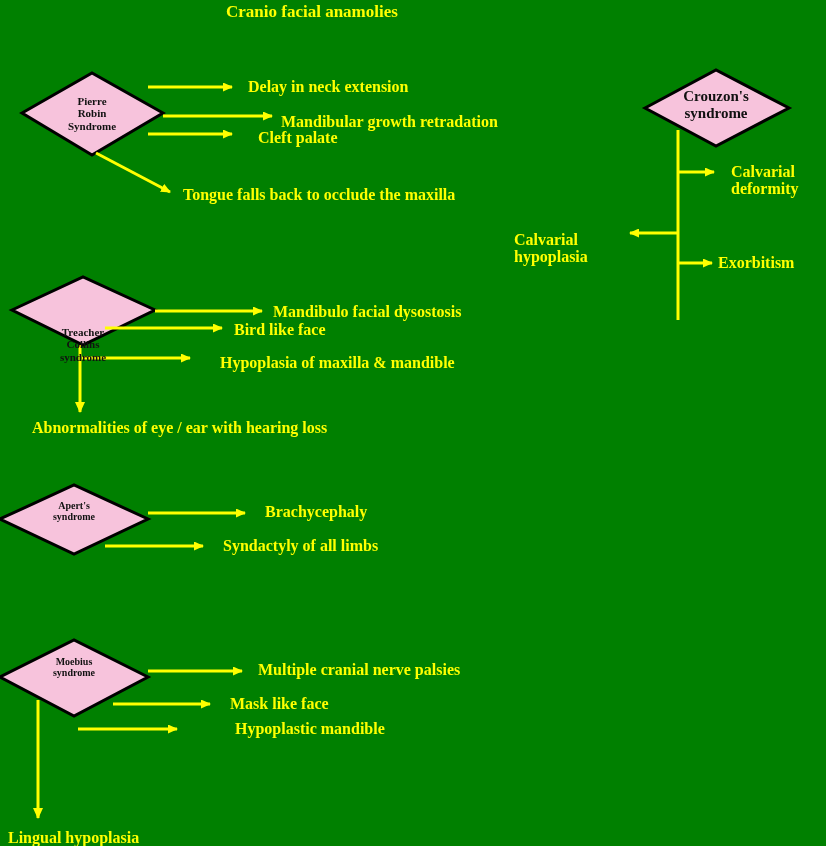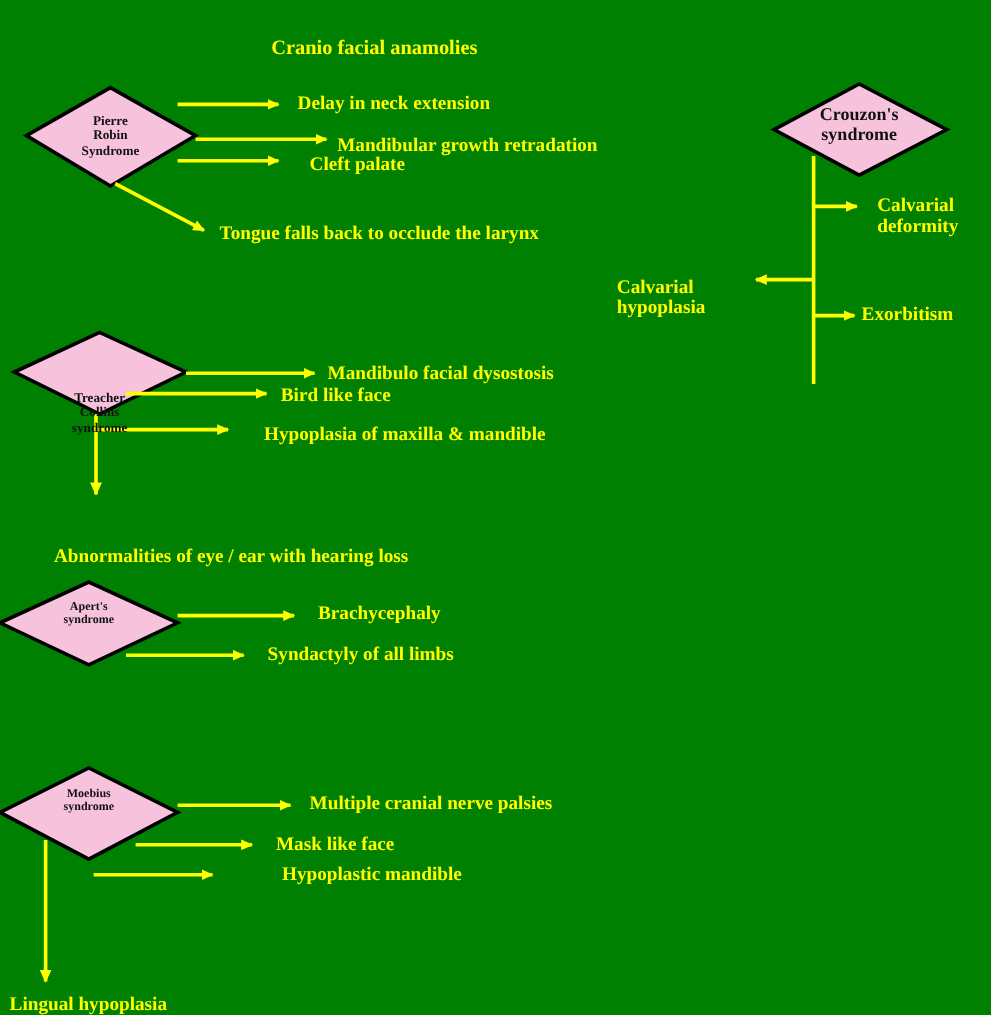--- a/index.html
+++ b/index.html
@@ -28,21 +28,20 @@
     position: absolute;
     color: #ffff00;
     font-weight: bold;
     font-family: "Liberation Serif", "DejaVu Serif", serif;
     white-space: pre;
     line-height: 1.08;
     letter-spacing: 0px;
   }
   .title {
     font-size: 17px;
-    margin-top: 28px;
   }
   .outlabel {
     font-size: 16px;
   }
   .nodetext {
     position: absolute;
     color: #111111;
     font-weight: bold;
     text-align: center;
     font-family: "Liberation Serif", "DejaVu Serif", serif;
@@ -117,32 +116,32 @@
 
   <div class="nodetext nt-med" style="left:24px; top:500px; width:100px;">Apert's
 syndrome</div>
 
   <div class="nodetext nt-med" style="left:24px; top:656px; width:100px;">Moebius
 syndrome</div>
 
   <div class="lbl outlabel" style="left:248px; top:78px;">Delay in neck extension</div>
   <div class="lbl outlabel" style="left:281px; top:113px;">Mandibular growth retradation</div>
   <div class="lbl outlabel" style="left:258px; top:129px;">Cleft palate</div>
-  <div class="lbl outlabel" style="left:183px; top:186px;">Tongue falls back to occlude the larynx</div>
+  <div class="lbl outlabel" style="left:183px; top:186px;">Tongue falls back to occlude the maxilla</div>
 
   <div class="lbl outlabel" style="left:731px; top:163px;">Calvarial
 deformity</div>
   <div class="lbl outlabel" style="left:514px; top:231px;">Calvarial
 hypoplasia</div>
   <div class="lbl outlabel" style="left:718px; top:254px;">Exorbitism</div>
 
   <div class="lbl outlabel" style="left:273px; top:303px;">Mandibulo facial dysostosis</div>
   <div class="lbl outlabel" style="left:234px; top:321px;">Bird like face</div>
   <div class="lbl outlabel" style="left:220px; top:354px;">Hypoplasia of maxilla &amp; mandible</div>
-  <div class="lbl outlabel" style="left:45px; top:419px;margin-top:36px;">Abnormalities of eye / ear with hearing loss</div>
+  <div class="lbl outlabel" style="left:32px; top:419px;">Abnormalities of eye / ear with hearing loss</div>
 
   <div class="lbl outlabel" style="left:265px; top:503px;">Brachycephaly</div>
   <div class="lbl outlabel" style="left:223px; top:537px;">Syndactyly of all limbs</div>
 
   <div class="lbl outlabel" style="left:258px; top:661px;">Multiple cranial nerve palsies</div>
   <div class="lbl outlabel" style="left:230px; top:695px;">Mask like face</div>
   <div class="lbl outlabel" style="left:196px; top:720px;margin-left:39px;">Hypoplastic mandible</div>
   <div class="lbl outlabel" style="left:8px; top:829px;">Lingual hypoplasia</div>
 
 </div>

